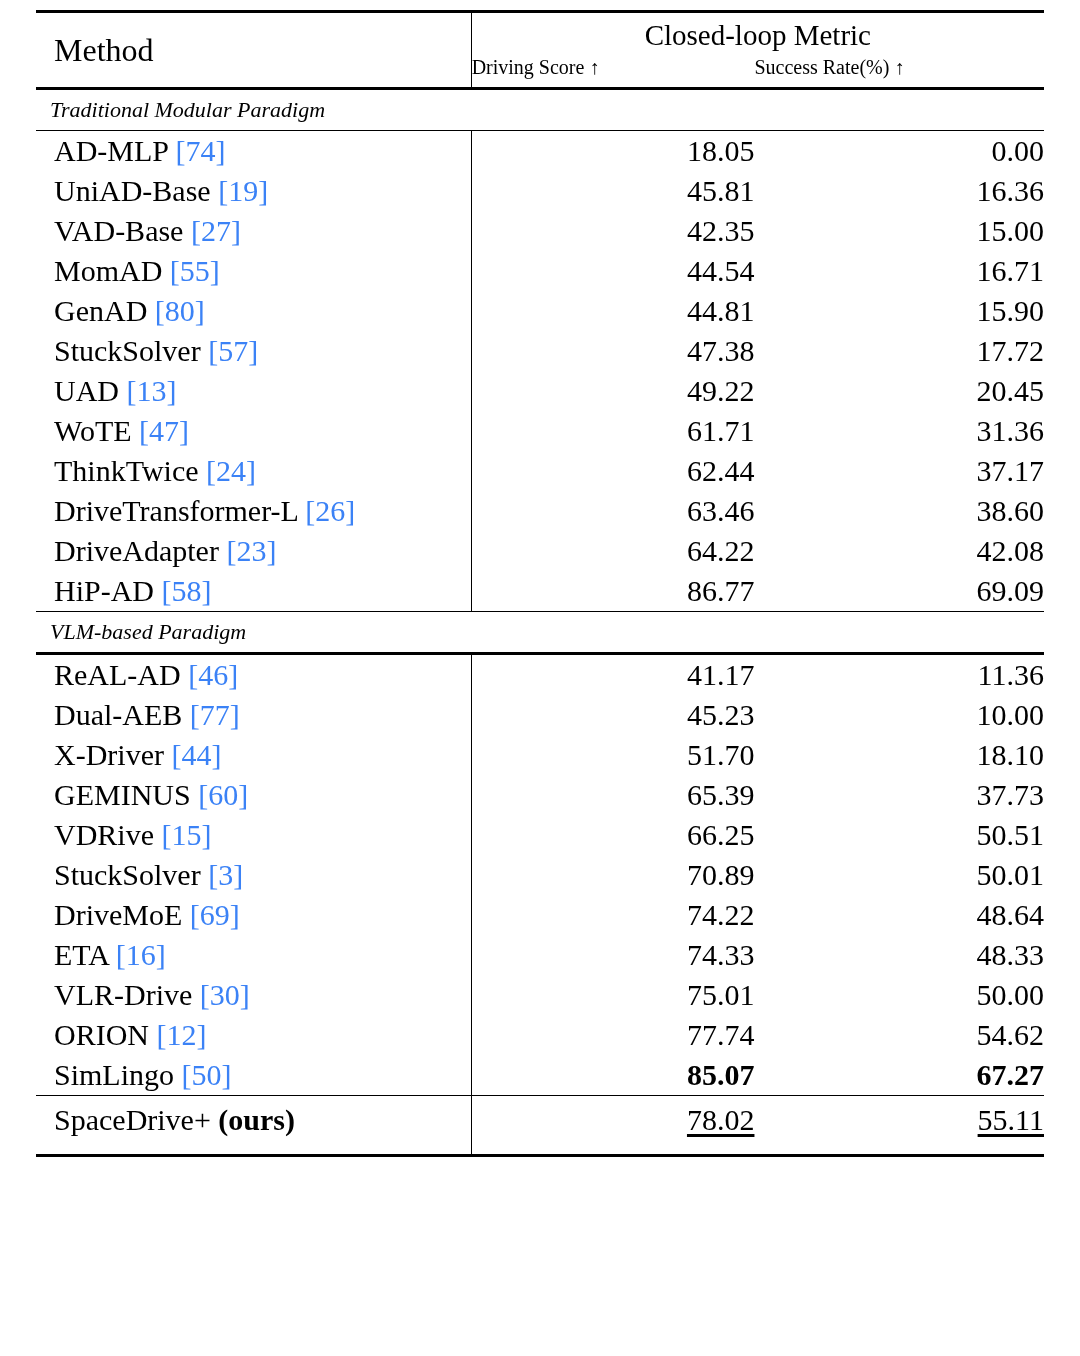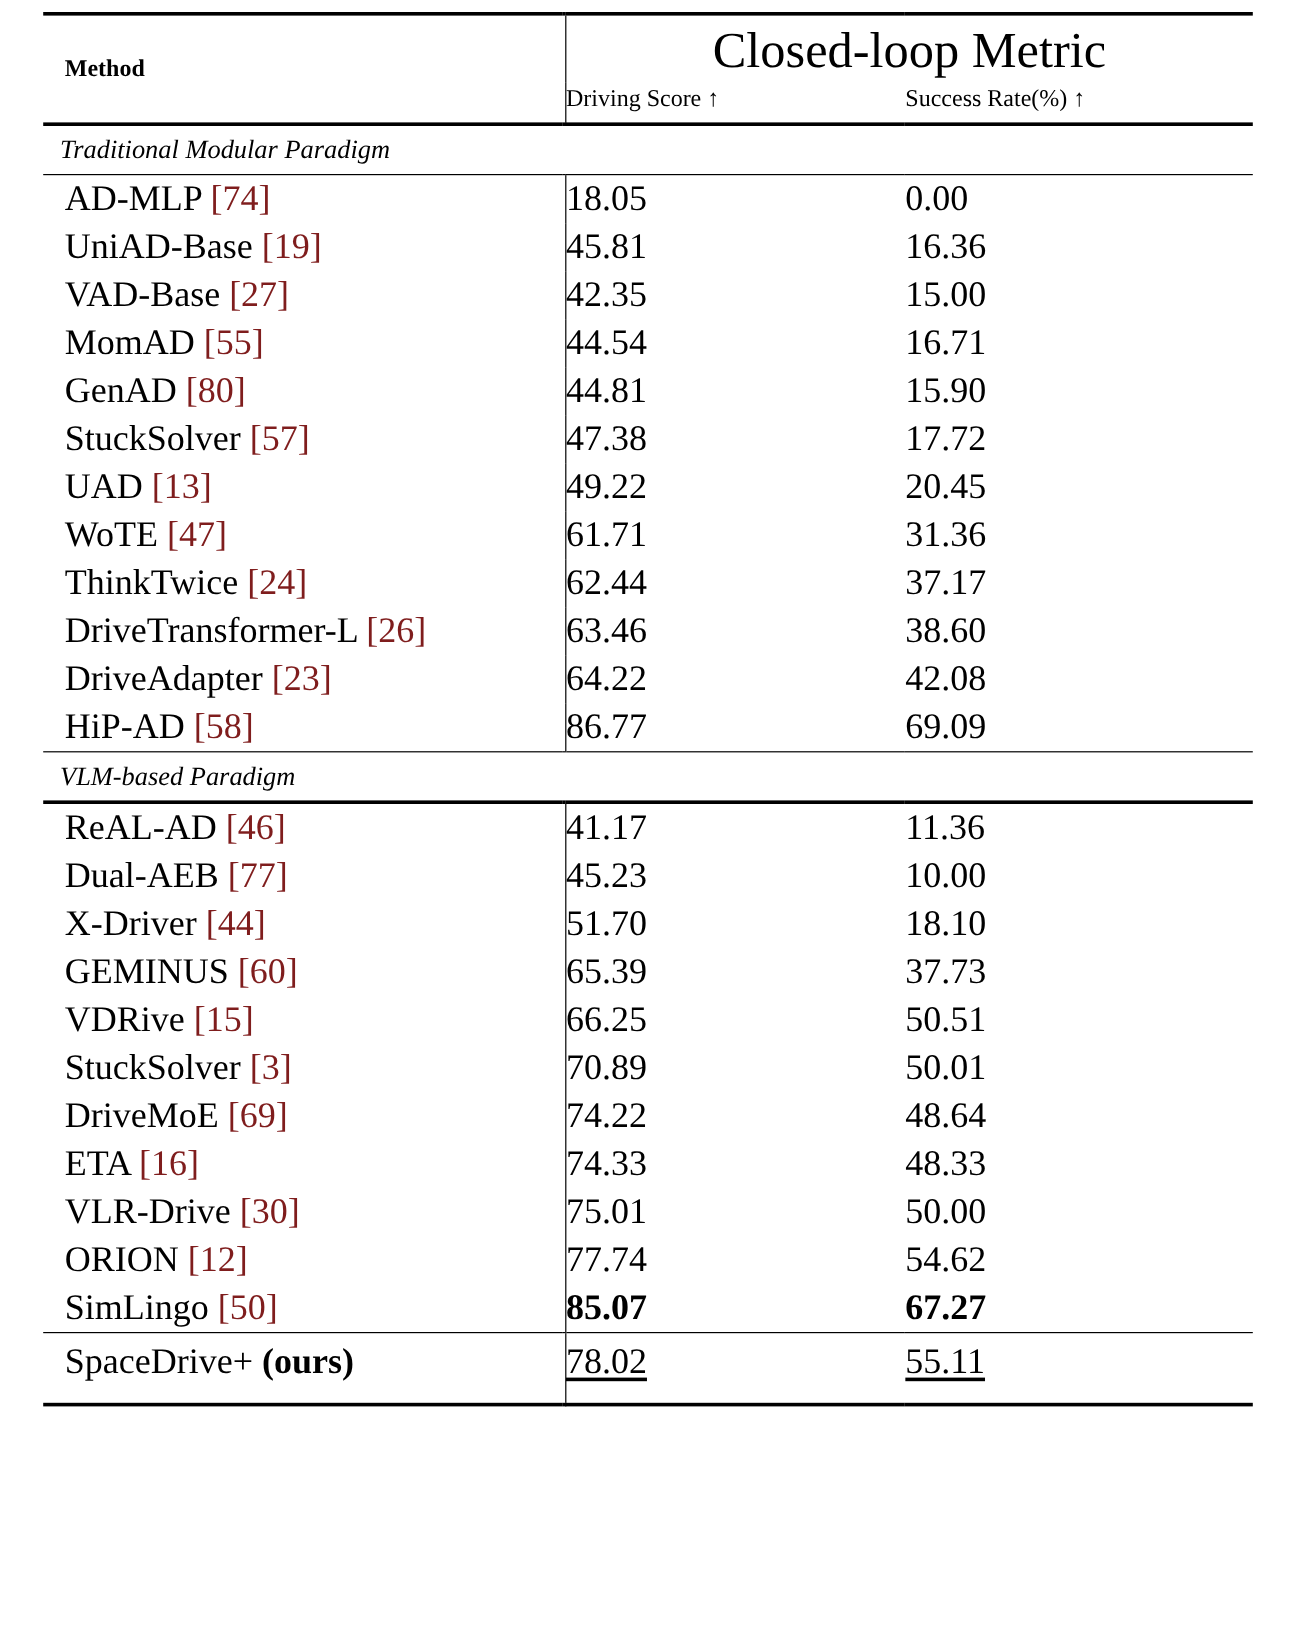--- a/index.html
+++ b/index.html
@@ -42,47 +42,46 @@
     padding: 3px 0 3px 18px;
     text-align: left;
     white-space: nowrap;
   }
   td.sep {
     width: 2px;
     padding: 0;
   }
   td.val {
     width: 290px;
-    text-align: left;
+    text-align: right;
     padding: 3px 0;
   }
   td.val.second {
     width: 296px;
   }
   .vbar {
     border-left: 1.8px solid #000;
   }
   .cite {
-    color: #7f1d1d;
+    color: #3b82f6;
   }
   .section-label {
     font-style: italic;
     padding: 7px 0 7px 14px;
     font-size: 22px;
     white-space: nowrap;
   }
   .hdr-method {
-    font-size: 20px;
+    font-size: 32px;
     padding-left: 18px;
     vertical-align: middle;
-    font-weight: bold;
   }
   .hdr-group {
     text-align: center;
-    font-size: 42px;
+    font-size: 29px;
     padding: 6px 0 2px 0;
   }
   .hdr-sub {
     text-align: left;
     font-size: 20px;
     padding: 2px 0 8px 0;
     white-space: nowrap;
   }
   .bold {
     font-weight: bold;

